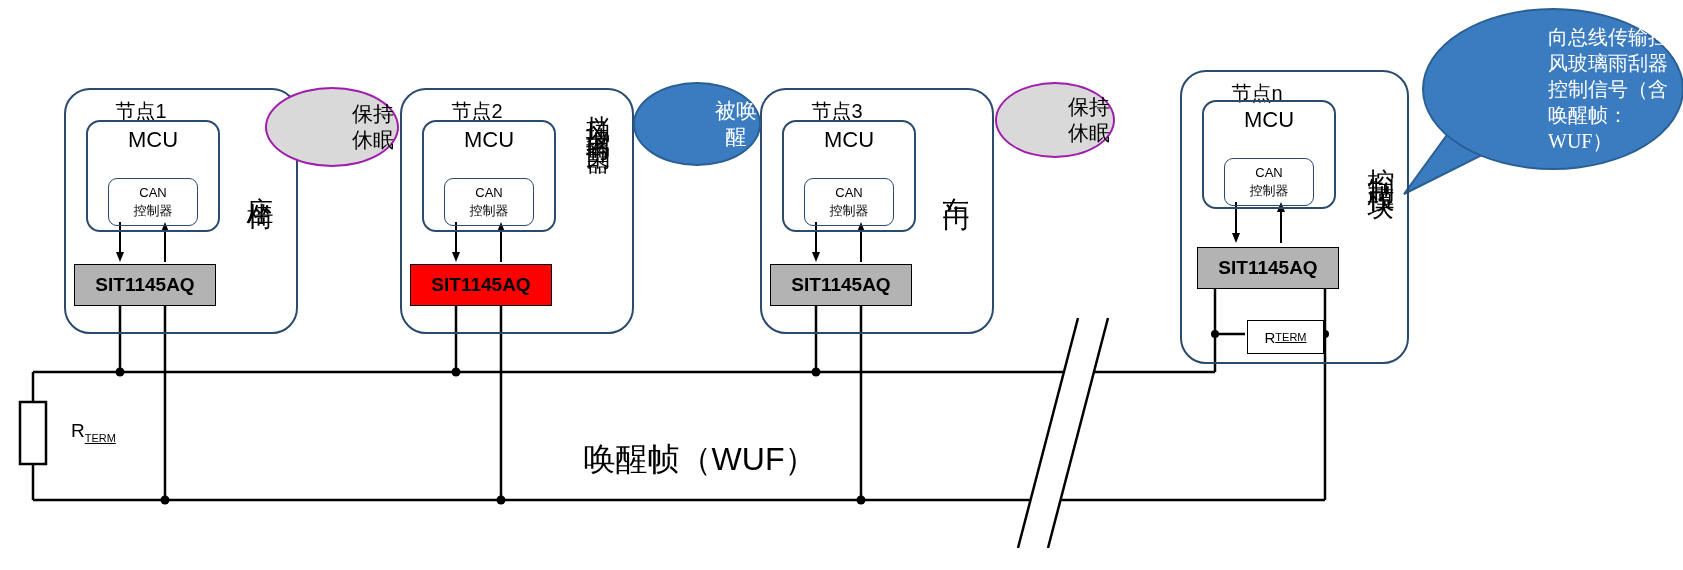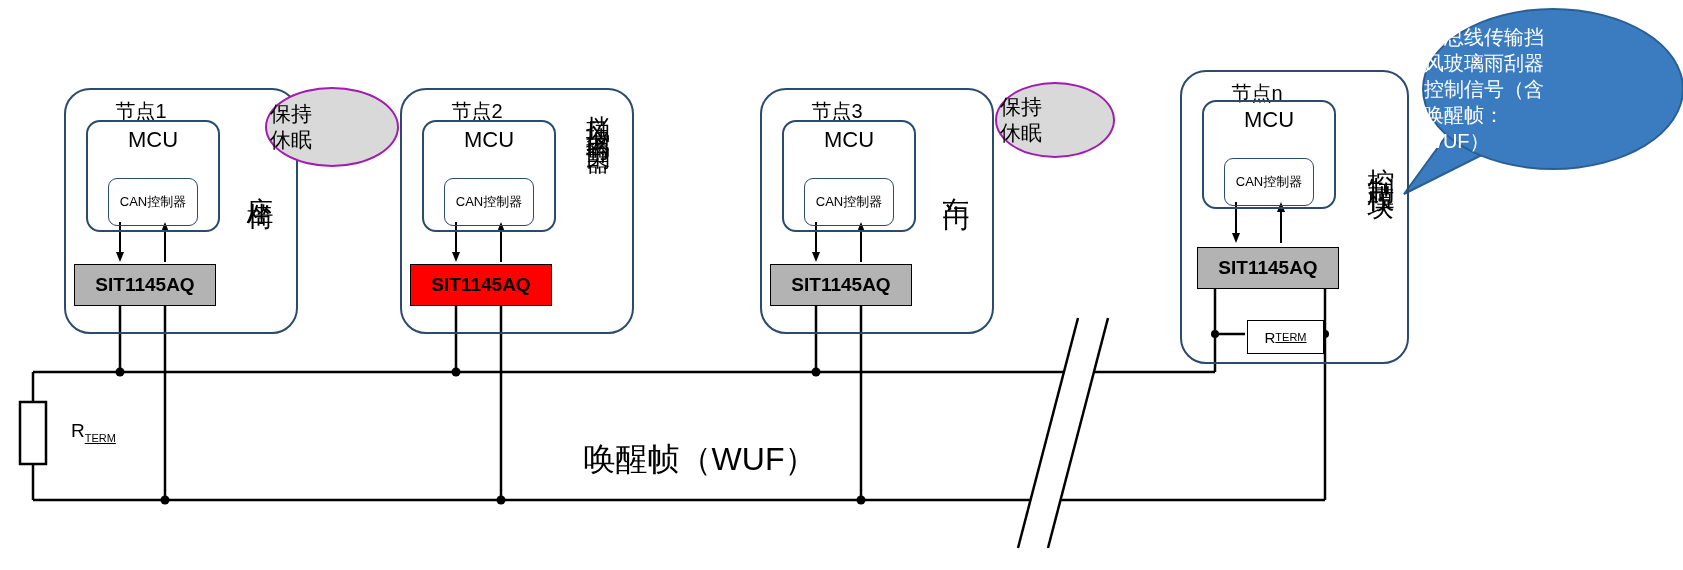--- a/index.html
+++ b/index.html
@@ -8,29 +8,29 @@
     font-family:"Liberation Sans", sans-serif;color:#000;overflow:hidden;
   }
   svg.wires{position:absolute;left:0;top:0;width:1683px;height:570px;}
 
   
   .node{position:absolute;border:2.5px solid #2a4a6e;border-radius:26px;background:transparent;}
   .node-title{position:absolute;top:8px;left:0;width:150px;text-align:center;font-size:20px;}
   .mcu-box{position:absolute;left:20px;top:30px;width:130px;height:108px;border:2px solid #2a4a6e;border-radius:14px;}
   .mcu-label{text-align:center;margin-top:5px;font-size:22px;}
   .can-box{position:absolute;left:20px;top:56px;width:88px;height:46px;border:1.5px solid #2a4a6e;border-radius:9px;
-    display:flex;flex-direction:row;align-items:center;justify-content:center;font-size:13px;line-height:1.35;}
+    display:flex;flex-direction:column;align-items:center;justify-content:center;font-size:13px;line-height:1.35;}
   .sit-box{position:absolute;left:8px;top:174px;width:140px;height:40px;background:#b3b3b3;border:1.5px solid #000;
     display:flex;align-items:center;justify-content:center;font-size:19px;font-weight:600;}
   .sit-red{background:#ff0000;}
   .side-label{position:absolute;left:178px;top:85px;width:34px;writing-mode:vertical-rl;text-orientation:upright;
     font-size:27px;letter-spacing:6px;}
 
   
-  .bubble{position:absolute;border-radius:50%;display:flex;align-items:center;justify-content:flex-start;text-align:center;}
+  .bubble{position:absolute;border-radius:50%;display:flex;align-items:center;justify-content:flex-end;text-align:center;font-family:Liberation Serif, serif;}
   .bubble-gray{background:#d9d9d9;border:2px solid #a21caf;color:#000;}
   .bubble-blue{background:#3b7cc0;border:2px solid #2a5f94;color:#fff;}
   .bubble-text{font-size:21px;line-height:1.25;}
   .bubble-text-big{font-size:20px;line-height:26px;text-align:left;}
 
   
   .rterm-box{position:absolute;background:#fff;border:1.5px solid #000;
     display:flex;align-items:center;justify-content:center;font-size:15px;}
   .rterm-label{position:absolute;font-size:19px;margin-left:17px;}
   sub{font-size:11px;text-decoration:underline;}
@@ -172,20 +172,23 @@
     <div class="rterm-box" style="left:65px;top:248px;width:75px;height:32px">
       <span>R</span>
         <sub>TERM</sub>
     </div>
     <div class="side-label" style="left:183px;top:75px;font-size:27px;letter-spacing:8px">控制模块</div>
   </div>
 
   <div class="bubble bubble-gray" style="left:265px;top:87px;width:130px;height:76px">
     <span class="bubble-text" style="width:48px">保持休眠</span>
   </div>
+  <div class="bubble bubble-blue" style="left:633px;top:82px;width:124px;height:80px">
+    <span class="bubble-text" style="width:46px">被唤醒</span>
+  </div>
   <div class="bubble bubble-gray" style="left:995px;top:82px;width:116px;height:72px">
     <span class="bubble-text" style="width:48px">保持休眠</span>
   </div>
   <div class="bubble bubble-blue" style="left:1422px;top:8px;width:258px;height:158px">
     <span class="bubble-text-big" style="width:134px">向总线传输挡风玻璃雨刮器控制信号（含唤醒帧：WUF）</span>
   </div>
 
   <div class="rterm-label" style="left:54px;top:420px">
     <span>R</span><sub>TERM</sub>
   </div>

